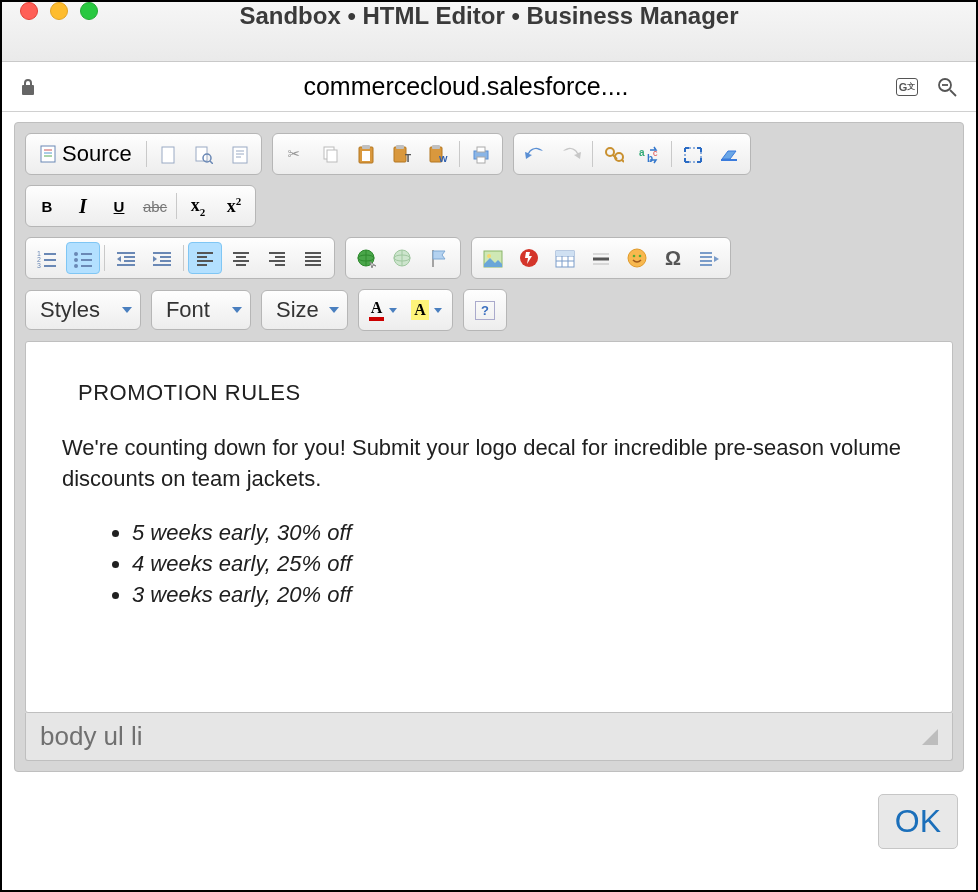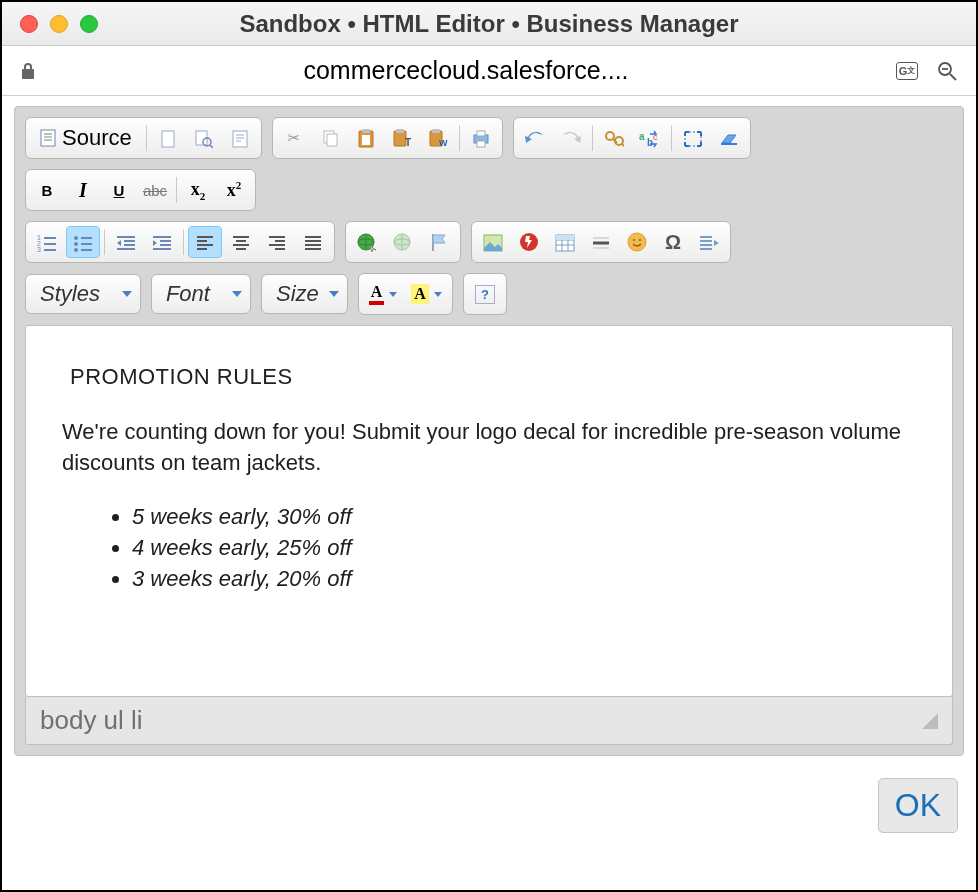--- a/index.html
+++ b/index.html
@@ -6,25 +6,25 @@
   body {
     margin: 0;
     font-family: -apple-system, BlinkMacSystemFont, "Segoe UI", Arial, sans-serif;
     background: #fff;
     width: 978px;
     height: 892px;
     border: 2px solid #000;
   }
   
   .titlebar {
-    height: 44px;
+    height: 60px;
     background: linear-gradient(#f6f6f6, #eaeaea);
     border-bottom: 1px solid #c9c9c9;
     display: flex;
-    align-items: center;
+    align-items: flex-start;
     position: relative;
   }
   .traffic { display: flex; gap: 12px; margin-left: 18px; }
   .traffic span { width: 18px; height: 18px; border-radius: 50%; display: block; }
   .tl-red { background: #ff5f57; border: 0.5px solid #e14138; }
   .tl-yellow { background: #febc2e; border: 0.5px solid #e1a325; }
   .tl-green { background: #28c840; border: 0.5px solid #23a934; }
   .title {
     position: absolute; left: 0; right: 0;
     text-align: center;
@@ -87,21 +87,20 @@
   .btn.active { background: #b3e0ff; border:1px solid #7fc6f4; }
   .sep { width:1px; height:26px; background:#c9c9c9; margin:0 2px; }
   .src-btn { font-size: 22px; padding: 0 10px; gap:6px; }
   .src-btn .mini { font-size:14px; }
   .combo {
     display: flex; align-items: center; gap:4px;
     background: linear-gradient(#fefefe, #ededed);
     border: 1px solid #b6b6b6;
     border-radius: 6px;
     padding: 6px 8px 6px 14px;
-    font-style: italic;
     font-size: 22px;
     color: #333;
     cursor: pointer;
   }
   .combo .caret {
     width:0;height:0;border-left:5px solid transparent;border-right:5px solid transparent;
     border-top:6px solid #4a7fbf; margin-left:18px;
   }
   .combo.short .caret { margin-left: 6px; }
   .color-pick {
@@ -140,21 +139,21 @@
     background: #fff;
     border: 1px solid #bfbfbf;
     border-radius: 3px;
     margin-top: 10px;
     min-height: 372px;
     padding: 28px 36px;
     font-size: 22px;
     color: #202020;
     line-height: 1.4;
   }
-  .content h3 { font-weight: 400; font-size: 22px; margin: 8px 8px 24px; letter-spacing: 0.5px; }
+  .content h3 { font-weight: 400; font-size: 22px; margin: 8px 16px 24px; letter-spacing: 0.5px; }
   .content p { margin: 0 0 24px; }
   .content ul { margin: 0; padding-left: 70px; }
   .content li { margin: 0 0; font-style: italic; }
 
   
   .status {
     background: #e6e6e6;
     border: 1px solid #bfbfbf;
     border-top: none;
     border-radius: 0 0 3px 3px;

